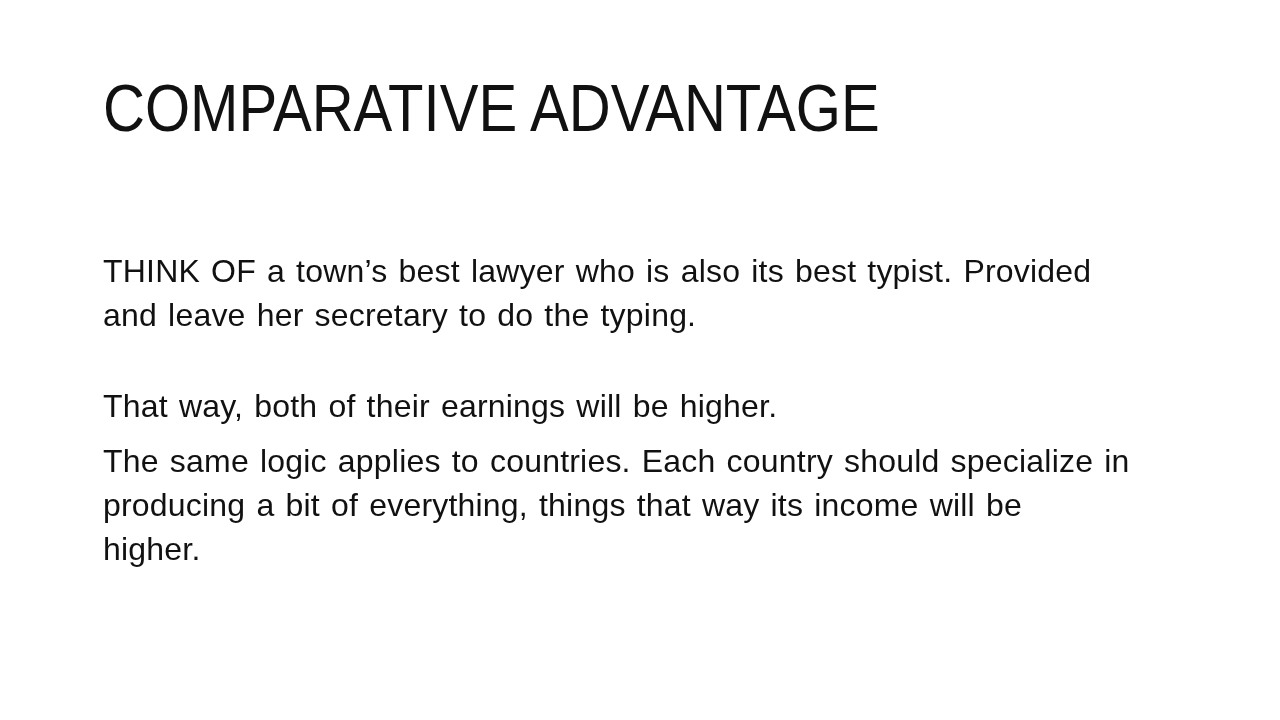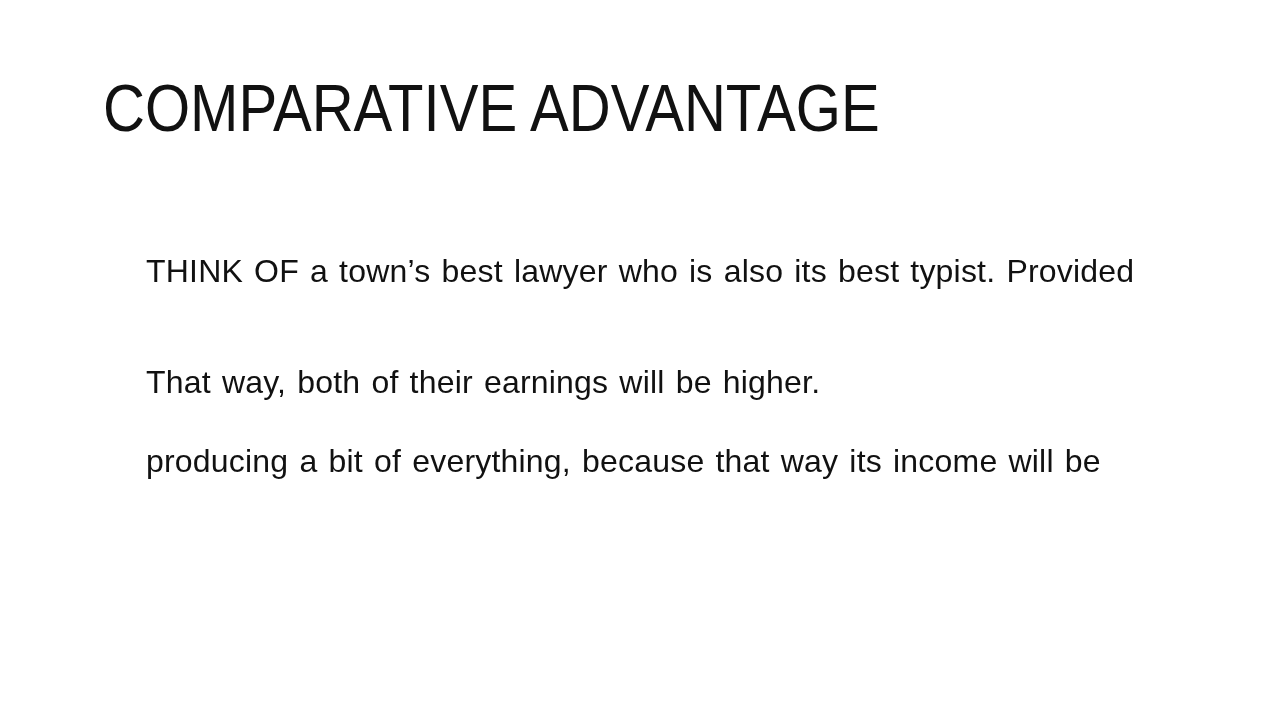--- a/index.html
+++ b/index.html
@@ -41,40 +41,43 @@
     position: absolute;
     left: 103px;
     margin: 0;
     font-size: 32px;
     font-weight: 400;
     line-height: 44px;
     letter-spacing: 0.2px;
     word-spacing: 2px;
     color: var(--text, #111111);
   }
-  .para .line { white-space: nowrap; margin-left: 43px; }
+  .para .line { white-space: nowrap; }
   .p1 { top: 249px; }
-  .p2 { top: 360px; }
+  .p2 { top: 384px; }
   .p3 { top: 439px; }
 </style>
 </head>
 <body>
 
 <div class="slide">
 
   <h1 class="title">COMPARATIVE ADVANTAGE</h1>
 
   <div class="body-text">
 
     <div class="para p1">
       <div class="line">THINK OF a town’s best lawyer who is also its best typist. Provided</div>
+      <div class="line">and leave her secretary to do the typing.</div>
     </div>
 
     <div class="para p2">
       <div class="line">That way, both of their earnings will be higher.</div>
     </div>
 
     <div class="para p3">
-      <div class="line">producing a bit of everything, because that way its income will be</div>
+      <div class="line">The same logic applies to countries. Each country should specialize in</div>
+      <div class="line">producing a bit of everything, things that way its income will be</div>
+      <div class="line">higher.</div>
     </div>
 
   </div>
 </div>
 
 </body></html>

